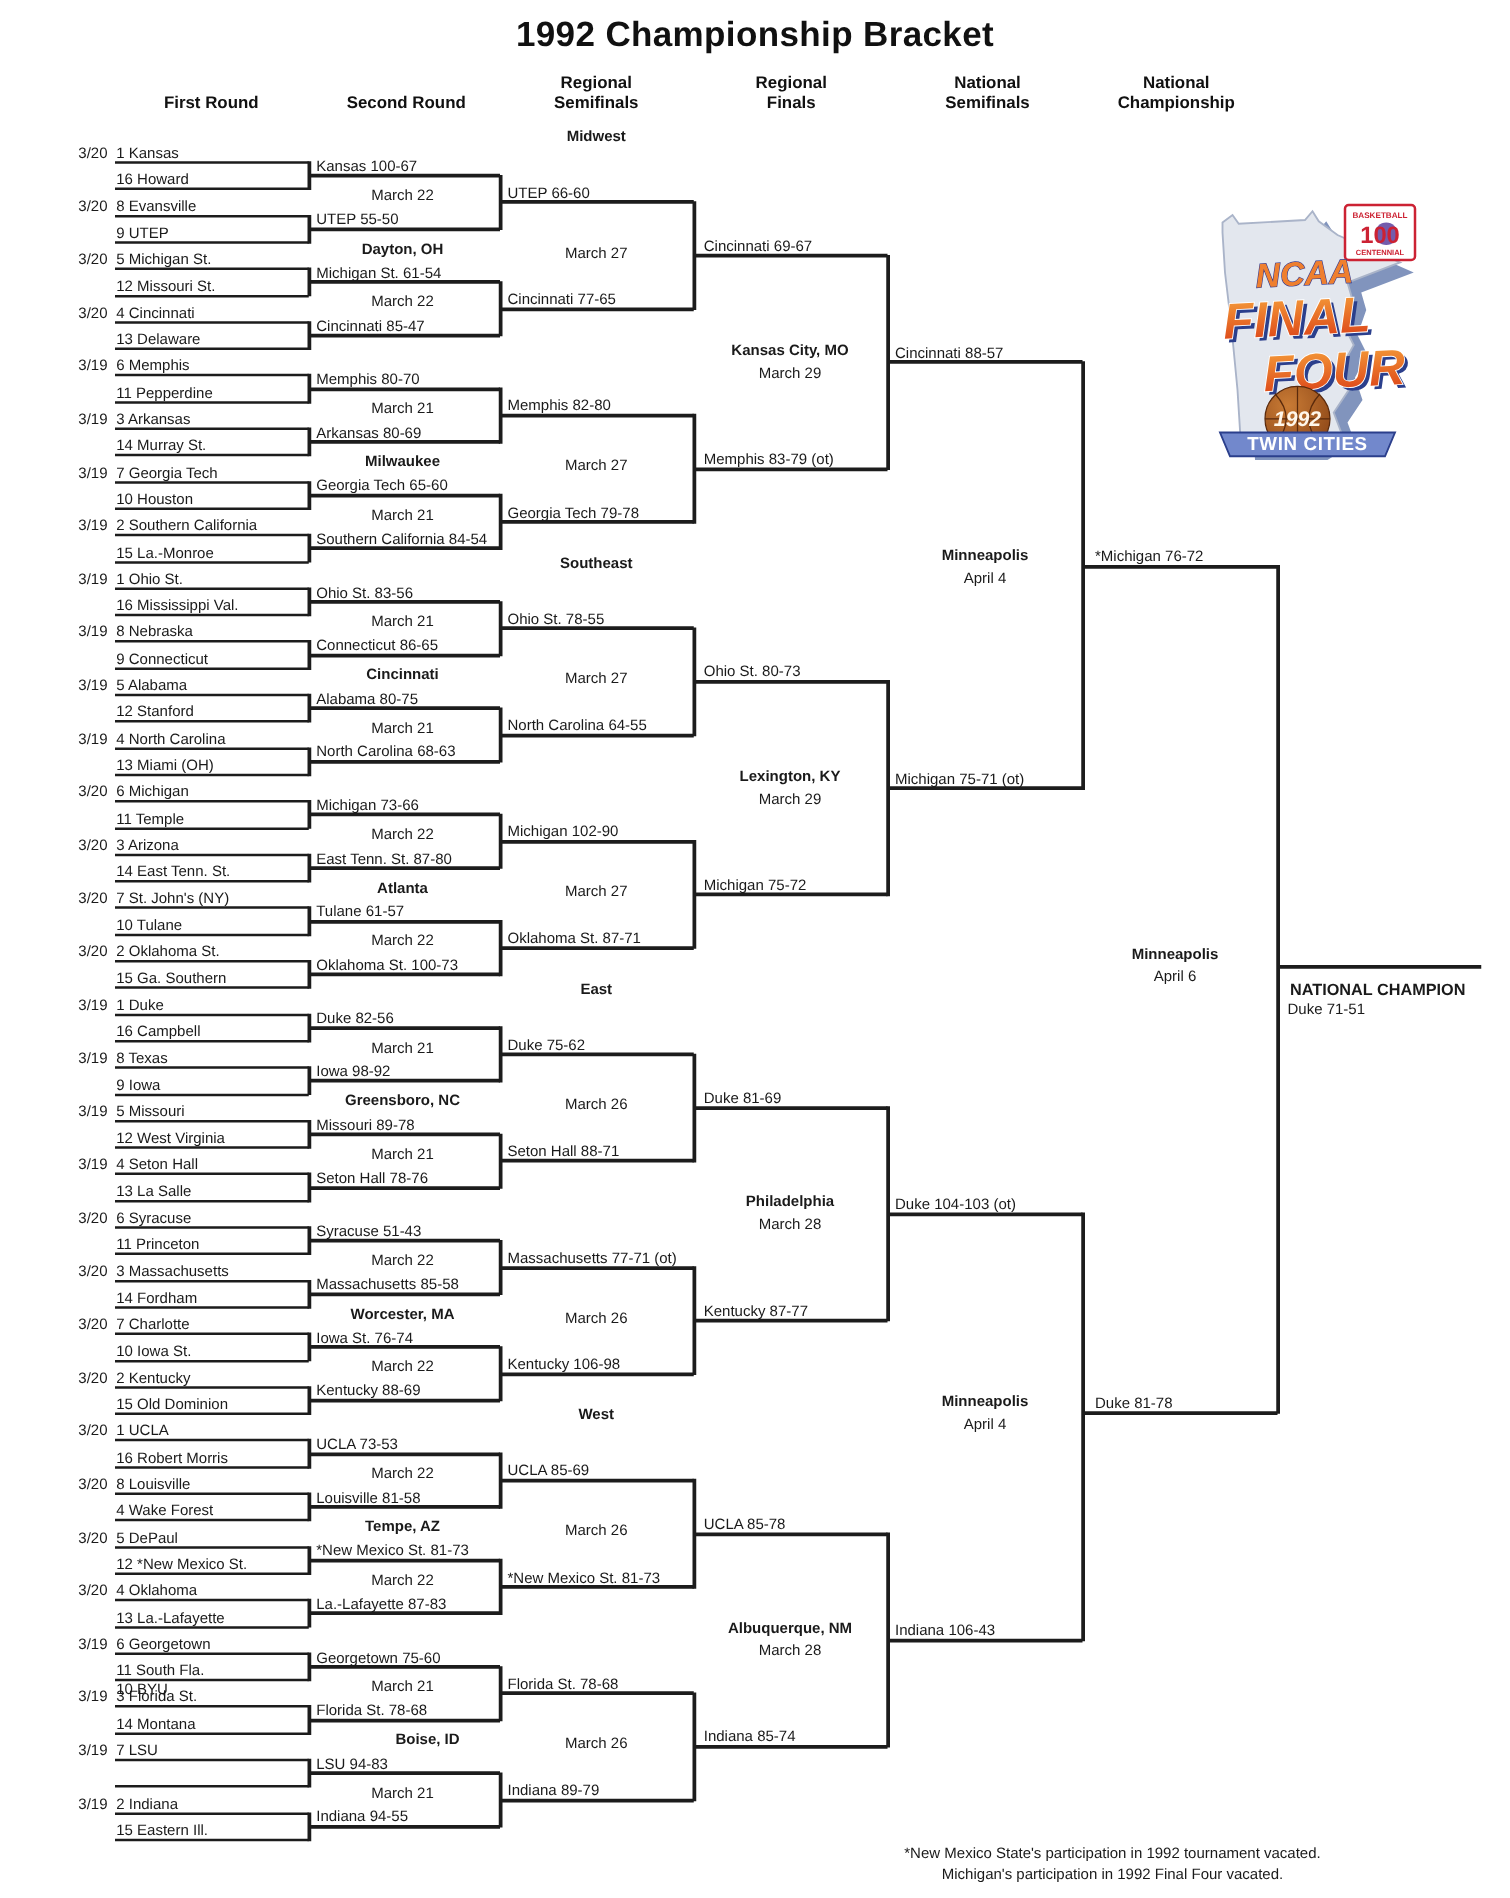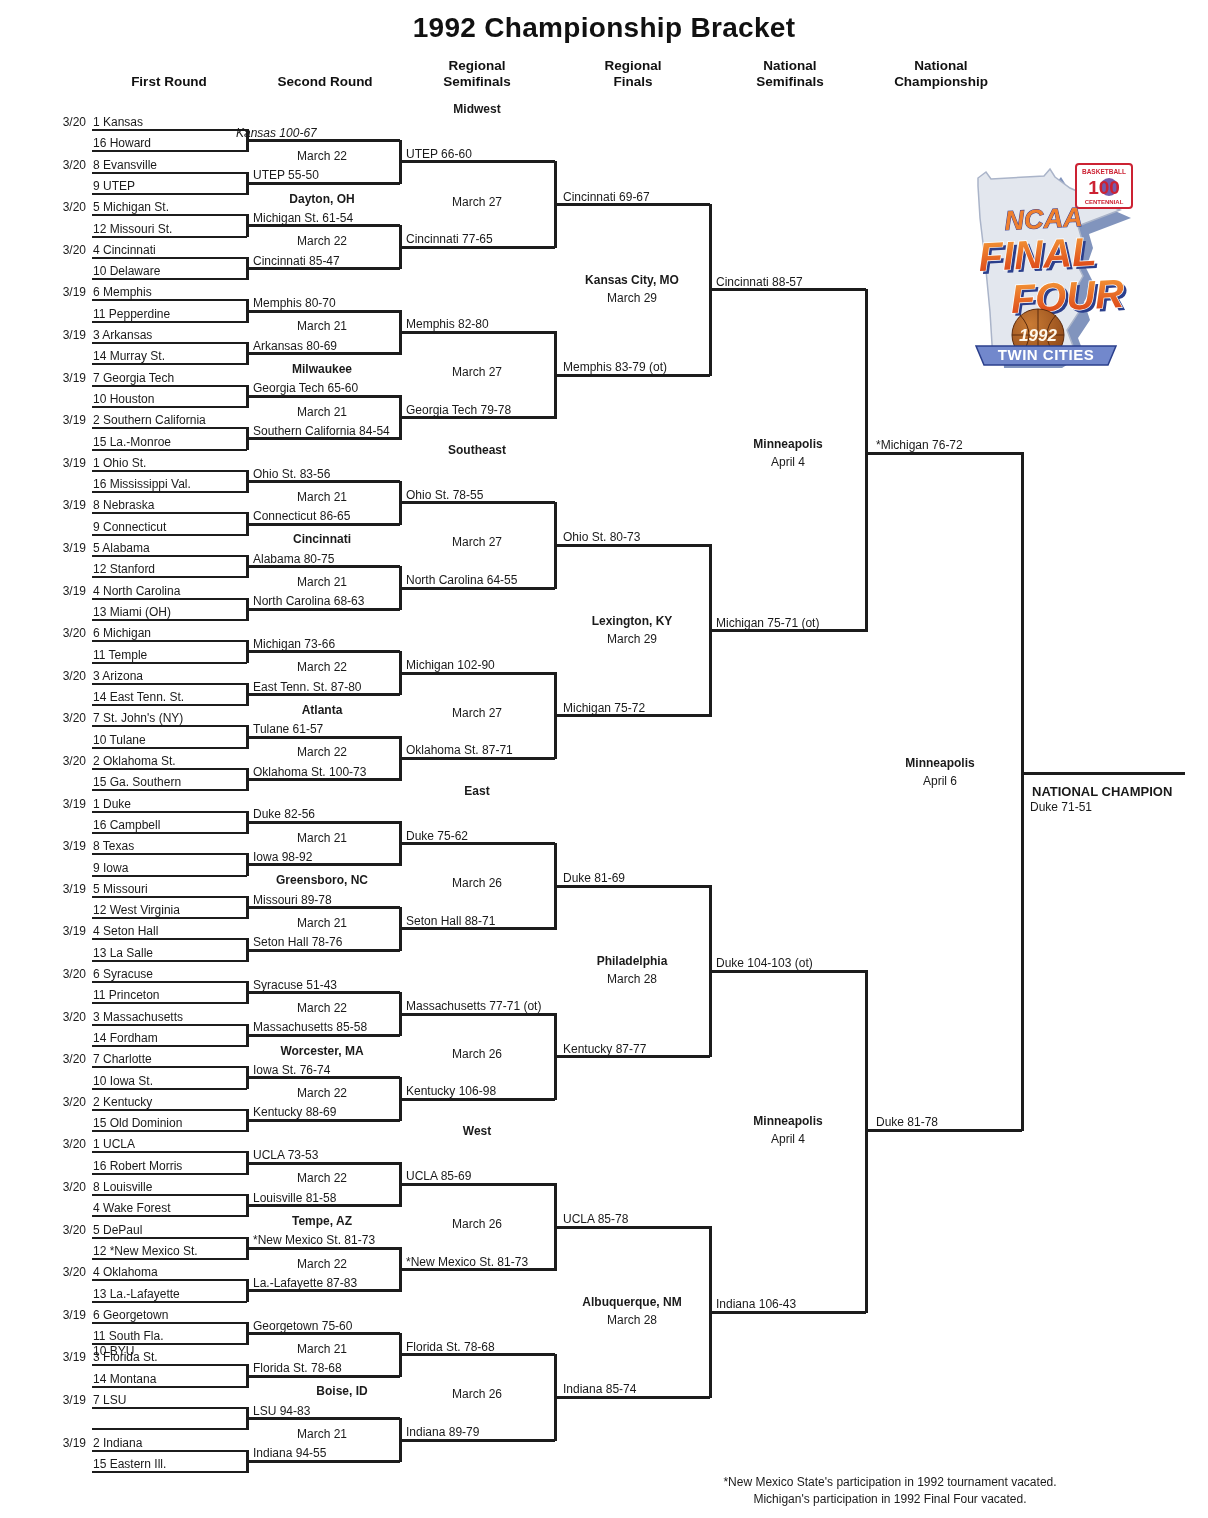--- a/index.html
+++ b/index.html
@@ -70,21 +70,21 @@
     <div class="tx" style="top: 178.9px; left: 93px;">9 UTEP</div>
     <div class="ln" style="left: 92px; top: 214.2px; width: 155px; height: 2px;"></div>
     <div class="tx" style="top: 200.2px; left: 93px;">5 Michigan St.</div>
     <div class="tx" style="top: 200.2px; right: 1122px;">3/20</div>
     <div class="ln" style="left: 92px; top: 235.5px; width: 155px; height: 2px;"></div>
     <div class="tx" style="top: 221.5px; left: 93px;">12 Missouri St.</div>
     <div class="ln" style="left: 92px; top: 256.8px; width: 155px; height: 2px;"></div>
     <div class="tx" style="top: 242.8px; left: 93px;">4 Cincinnati</div>
     <div class="tx" style="top: 242.8px; right: 1122px;">3/20</div>
     <div class="ln" style="left: 92px; top: 278.1px; width: 155px; height: 2px;"></div>
-    <div class="tx" style="top: 264.1px; left: 93px;">10 Delaware</div>
+    <div class="tx" style="top: 264.1px; left: 93px;">13 Delaware</div>
     <div class="ln" style="left: 92px; top: 299.4px; width: 155px; height: 2px;"></div>
     <div class="tx" style="top: 285.4px; left: 93px;">6 Memphis</div>
     <div class="tx" style="top: 285.4px; right: 1122px;">3/19</div>
     <div class="ln" style="left: 92px; top: 320.7px; width: 155px; height: 2px;"></div>
     <div class="tx" style="top: 306.7px; left: 93px;">11 Pepperdine</div>
     <div class="ln" style="left: 92px; top: 342px; width: 155px; height: 2px;"></div>
     <div class="tx" style="top: 328px; left: 93px;">3 Arkansas</div>
     <div class="tx" style="top: 328px; right: 1122px;">3/19</div>
     <div class="ln" style="left: 92px; top: 363.3px; width: 155px; height: 2px;"></div>
     <div class="tx" style="top: 349.3px; left: 93px;">14 Murray St.</div>
@@ -93,21 +93,21 @@
     <div class="tx" style="top: 370.6px; right: 1122px;">3/19</div>
     <div class="ln" style="left: 92px; top: 405.9px; width: 155px; height: 2px;"></div>
     <div class="tx" style="top: 391.9px; left: 93px;">10 Houston</div>
     <div class="ln" style="left: 92px; top: 427.2px; width: 155px; height: 2px;"></div>
     <div class="tx" style="top: 413.2px; left: 93px;">2 Southern California</div>
     <div class="tx" style="top: 413.2px; right: 1122px;">3/19</div>
     <div class="ln" style="left: 92px; top: 448.5px; width: 155px; height: 2px;"></div>
     <div class="tx" style="top: 434.5px; left: 93px;">15 La.-Monroe</div>
     <div class="ln" style="left: 245.5px; top: 129px; width: 3px; height: 23.3px;"></div>
     <div class="ln" style="left: 247px; top: 139.2px; width: 153px; height: 3px;"></div>
-    <div class="tx" style="top: 125.7px; left: 236px; font-style: italic;">Kansas 100-67</div>
+    <div class="tx" style="top: 125.7px; left: 253px;">Kansas 100-67</div>
     <div class="ln" style="left: 245.5px; top: 171.6px; width: 3px; height: 23.3px;"></div>
     <div class="ln" style="left: 247px; top: 181.8px; width: 153px; height: 3px;"></div>
     <div class="tx" style="top: 168.3px; left: 253px;">UTEP 55-50</div>
     <div class="ln" style="left: 245.5px; top: 214.2px; width: 3px; height: 23.3px;"></div>
     <div class="ln" style="left: 247px; top: 224.3px; width: 153px; height: 3px;"></div>
     <div class="tx" style="top: 210.8px; left: 253px;">Michigan St. 61-54</div>
     <div class="ln" style="left: 245.5px; top: 256.8px; width: 3px; height: 23.3px;"></div>
     <div class="ln" style="left: 247px; top: 267px; width: 153px; height: 3px;"></div>
     <div class="tx" style="top: 253.5px; left: 253px;">Cincinnati 85-47</div>
     <div class="ln" style="left: 245.5px; top: 299.4px; width: 3px; height: 23.3px;"></div>

